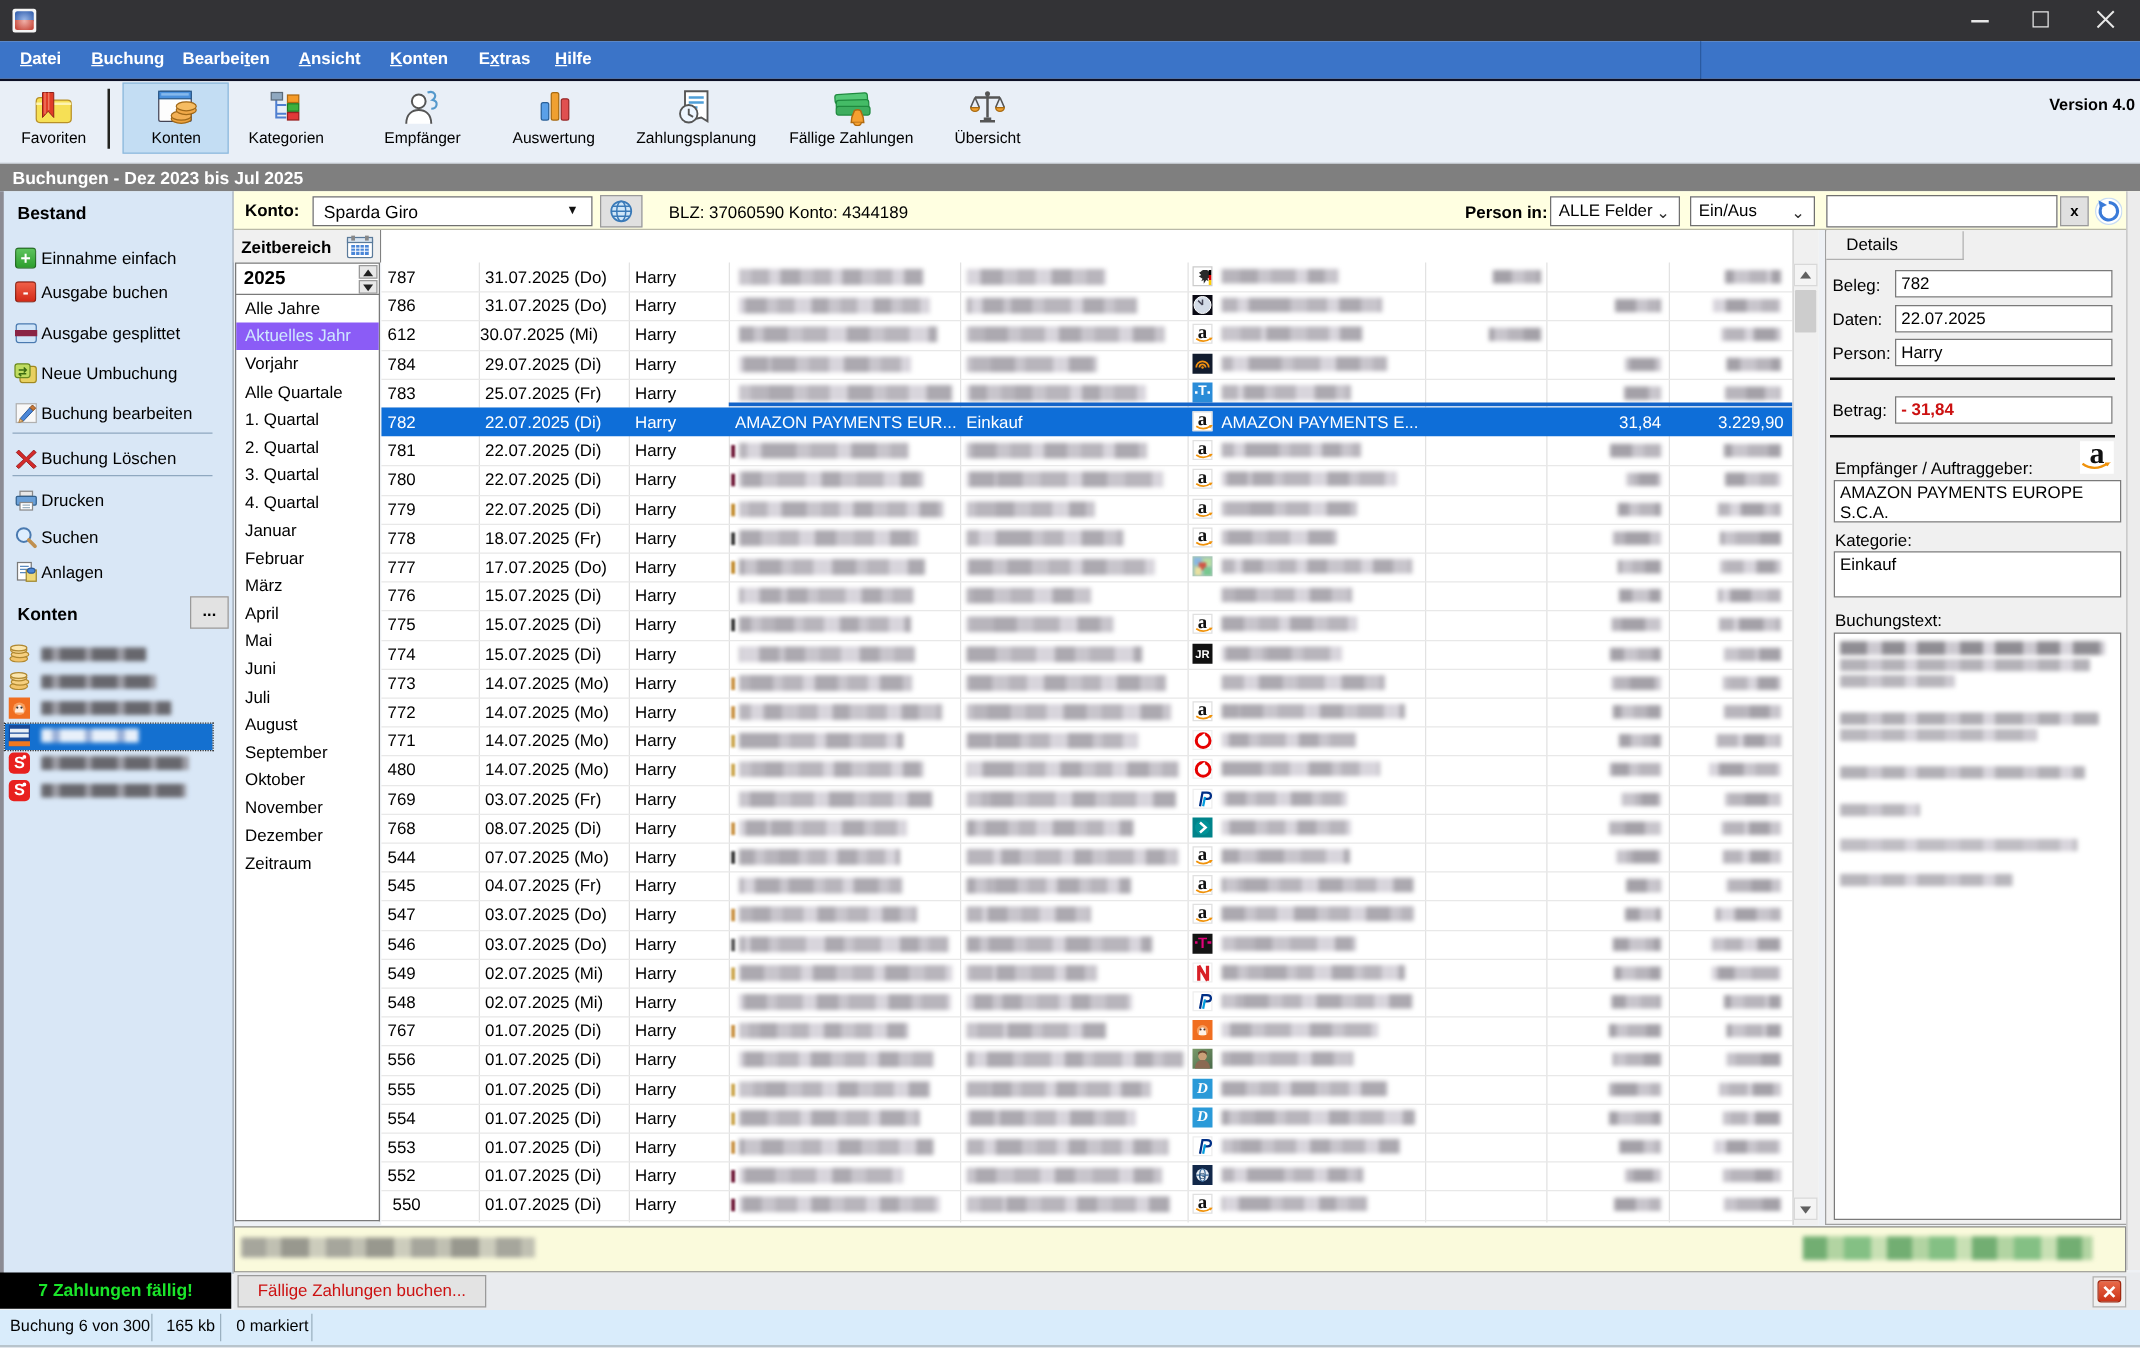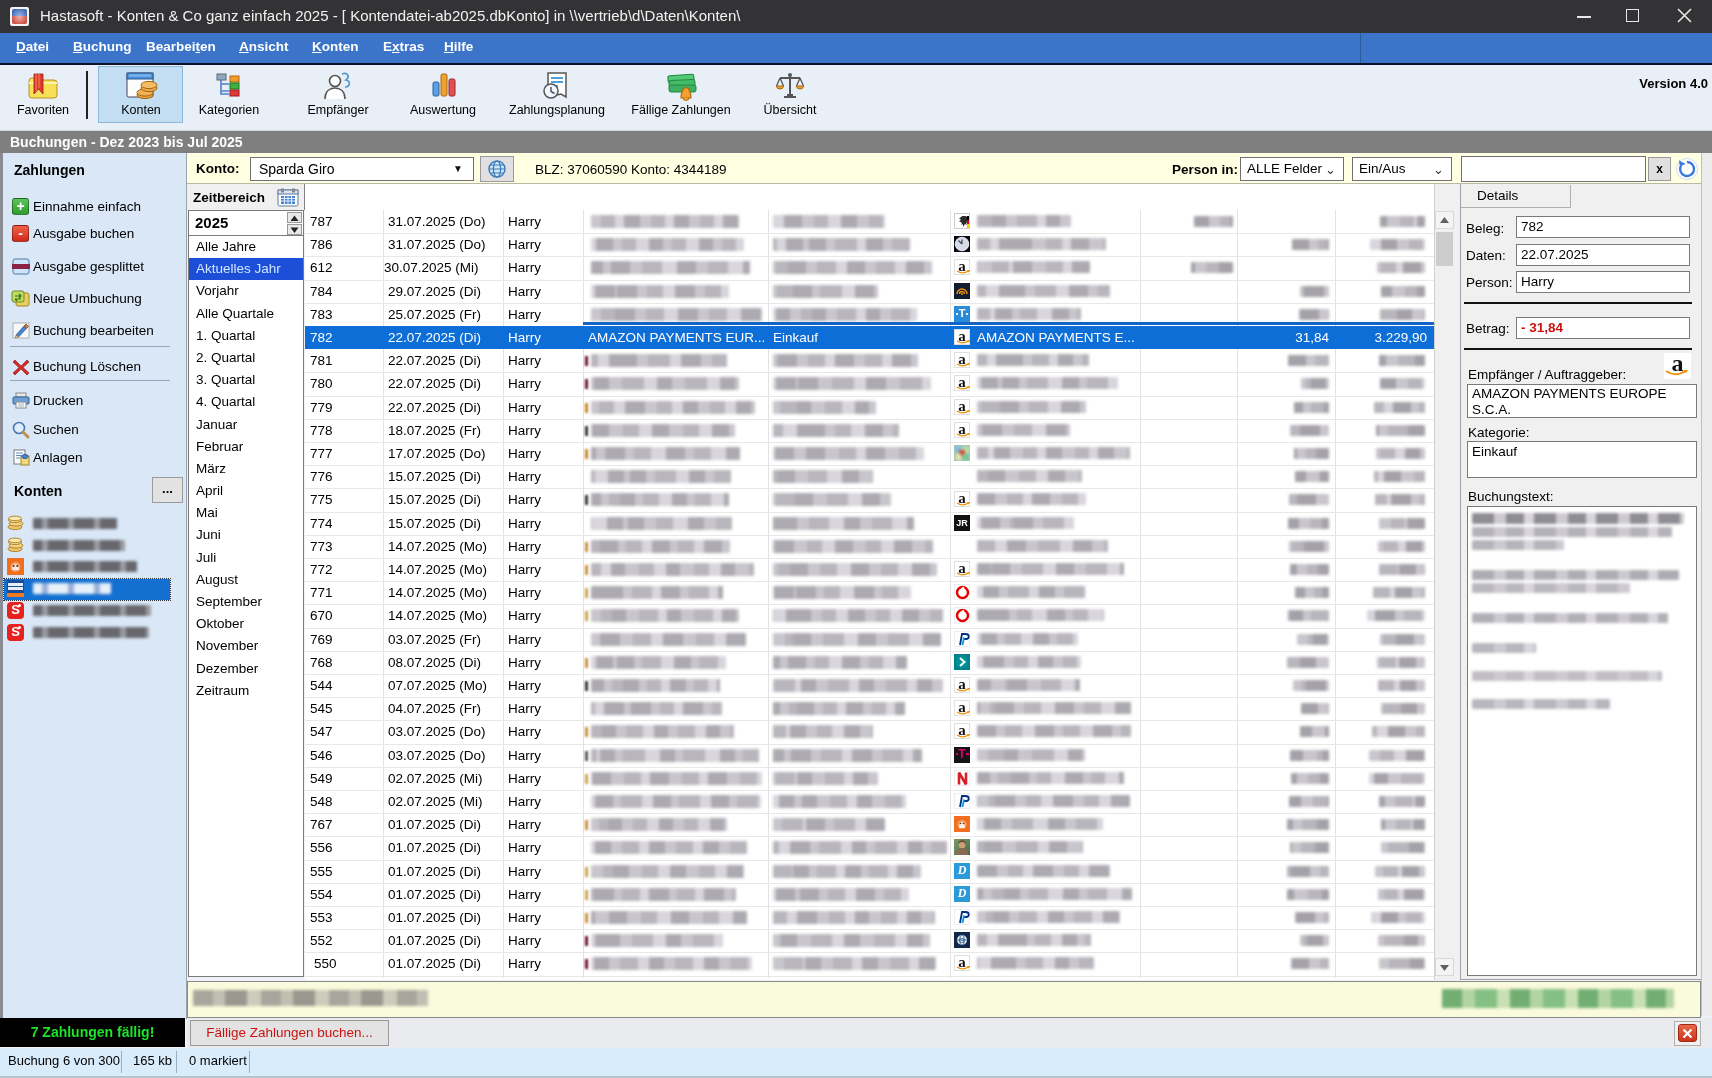--- a/index.html
+++ b/index.html
@@ -8,21 +8,21 @@
 .menubar{left:0;top:33px;width:1712px;height:30px;background:#3b74c8;color:#fff;font-size:13.5px;font-weight:bold}
 .menuline{left:0;top:63px;width:1712px;height:2px;background:#0d1026}
 .toolbar{left:0;top:65px;width:1712px;height:66px;background:#e9eff7;border-bottom:1px solid #cfd6de}
 .graybar{left:0;top:131px;width:1712px;height:22px;background:#7f7f7f;color:#fff;font-weight:bold;font-size:14px;line-height:22px;padding-left:10px}
 .leftpanel{left:0;top:153px;width:187px;height:866px;background:#d9e7f6;border-right:1px solid #9aa4ae;border-left:3px solid #8b8b93}
 .kontobar{left:187px;top:153px;width:1525px;height:31px;background:#ffffe1;border-bottom:1px solid #b9b9a8}
 .zeithead{left:187px;top:184px;width:118px;height:26px;background:#f0f0f0;border-right:1px solid #808080}
 .spinner{left:188px;top:210px;width:116px;height:26px;background:#fff;border:1px solid #7a7a7a}
 .zeitlist{left:188px;top:236px;width:116px;height:741px;background:#fff;border:1px solid #7a7a7a;border-top:none}
 .zlitem{height:22.2px;line-height:22.2px;padding-left:7px;font-size:13.5px;color:#000}
-.zlsel{background:#1d4ed8;color:#cfe8ff}
+.zlsel{background:#8b5cf6;color:#cfe8ff}
 .tablewrap{left:305px;top:184px;width:1150px;height:796px;background:#fff;overflow:hidden}
 .thead{position:absolute;left:0;top:0;width:1129px;height:26px;background:#f0f0f0;border-bottom:1px solid #9a9a9a;font-size:13.5px}
 .th{position:absolute;top:0;height:26px;line-height:26px;padding-left:5px;border-right:1px solid #b8b8b8;color:#000}
 .row{position:absolute;left:0;width:1129px;height:23.2px;font-size:13.5px;color:#000}
 .cell{position:absolute;top:0;height:23.2px;line-height:23.2px;overflow:hidden}
 .colline{position:absolute;top:26px;width:1px;height:768px;background:#e2e2e2}
 .rowline{position:absolute;left:0;width:1129px;height:1px;background:#e8e8e8}
 .selrow{background:#0e6ed8;color:#fff}
 .blur{position:absolute;filter:blur(1.6px);border-radius:1px}
 .vscroll{left:1434px;top:184px;width:21px;height:796px;background:#f0f0f0;border-left:1px solid #d0d0d0}
@@ -36,21 +36,20 @@
 .ssep{position:absolute;top:3px;width:1px;height:22px;background:#9ab0c0}
 .aitem{position:absolute;left:33px;font-size:13.5px;color:#000}
 .sep{position:absolute;left:10px;width:160px;height:1px;background:#8fa8c0}
 .tbtn{position:absolute;top:67px;text-align:center;font-size:12.5px;color:#000}
 </style></head><body>
 <div class="abs titlebar">
     <div class="abs" style="left:10px;top:7px;width:19px;height:19px;background:#f5f5f5;border-radius:2px">
       <div class="abs" style="left:2px;top:2px;width:15px;height:8px;background:radial-gradient(circle at 50% 90%,#9db8e8,#2a57a8);border-radius:2px 2px 0 0"></div>
       <div class="abs" style="left:2px;top:9px;width:15px;height:8px;background:radial-gradient(circle at 50% 10%,#f0b0a8,#c0392b);border-radius:0 0 2px 2px"></div>
     </div>
-    <div class="abs" style="left:40px;top:7px">Hastasoft - Konten &amp; Co ganz einfach 2025 - [ Kontendatei-ab2025.dbKonto] in \\vertrieb\d\Daten\Konten\</div>
     <div class="abs" style="left:1577px;top:16px;width:14px;height:1.5px;background:#e8e8e8"></div>
     <div class="abs" style="left:1626px;top:9px;width:13px;height:13px;border:1.5px solid #e8e8e8"></div>
     <svg class="abs" style="left:1677px;top:8px" width="15" height="15">
       <path d="M1 1 L14 14 M14 1 L1 14" stroke="#e8e8e8" stroke-width="1.6"></path>
     </svg>
   </div>
 <div class="abs menubar">
     <div class="abs" style="left:16px;top:6px"><span style="text-decoration:underline">D</span>atei</div>
     <div class="abs" style="left:73px;top:6px"><span style="text-decoration:underline">B</span>uchung</div>
     <div class="abs" style="left:146px;top:6px">Bearbei<span style="text-decoration:underline">t</span>en</div>
@@ -125,21 +124,21 @@
     <circle cx="15" cy="4" r="2" fill="#555"></circle>
     <path d="M5 7 l-3.5 8 M5 7 l3.5 8 M25 7 l-3.5 8 M25 7 l3.5 8" stroke="#555" stroke-width="1.3" fill="none"></path>
     <path d="M1.5 15 a3.5 3 0 0 0 7 0 z" fill="#f0a030" stroke="#a86a10"></path>
     <path d="M21.5 15 a3.5 3 0 0 0 7 0 z" fill="#f0a030" stroke="#a86a10"></path>
     <path d="M9 25 h12 v2 h-12 z M12 23 h6 v2 h-6 z" fill="#555"></path>
   </svg>
 <div class="abs tbtn" style="left:758px;width:64px;top:103px">Übersicht</div>
 <div class="abs" style="left:1600px;top:76px;width:108px;text-align:right;font-size:13px;font-weight:bold">Version 4.0</div>
 <div class="abs graybar">Buchungen - Dez 2023 bis Jul 2025</div>
 <div class="abs leftpanel"></div>
-<div class="abs" style="left:14px;top:162px;font-size:14px;font-weight:bold">Zahlungen</div>
+<div class="abs" style="left:14px;top:162px;font-size:14px;font-weight:bold">Bestand</div>
 <div class="abs" style="left:12px;top:198px;width:17px;height:17px;background:linear-gradient(#5ec45e,#2d9e2d);border-radius:3px;border:1px solid rgba(0,0,0,.35)">
     <div style="color:#fff;font-weight:bold;font-size:14px;line-height:15px;text-align:center">+</div>
   </div>
 <div class="abs aitem" style="top:199px">Einnahme einfach</div>
 <div class="abs" style="left:12px;top:225px;width:17px;height:17px;background:linear-gradient(#f06048,#d42a18);border-radius:3px;border:1px solid rgba(0,0,0,.35)">
     <div style="color:#fff;font-weight:bold;font-size:14px;line-height:15px;text-align:center">-</div>
   </div>
 <div class="abs aitem" style="top:226px">Ausgabe buchen</div>
 <svg class="abs" style="left:12px;top:258px" width="18" height="17" viewBox="0 0 18 17">
     <rect x="1" y="1" width="16" height="15" rx="2" fill="#cfe4f8" stroke="#4a7ab0"></rect>
@@ -598,21 +597,21 @@
             <circle cx="7.5" cy="7.5" r="5.5" fill="none" stroke="#e60000" stroke-width="2.4"></circle>
             <path d="M9 2.5 c-2 1 -3 3 -2.5 5" stroke="#fff" stroke-width="2" fill="none"></path>
           </svg></div>
       </div>
       <div class="blur" style="left:672px;top:5px;width:108px;height:12px;background:repeating-linear-gradient(90deg,#aca9b0 0 16px,#c8c5cc 16px 25px,#b8b5bc 25px 46px,#d8d5dc 46px 56px);background-position:6px 0"></div>
       <div class="blur" style="left:990px;top:6px;width:34px;height:11px;background:repeating-linear-gradient(90deg,#a4a1a8 0 17px,#c8c5cc 17px 26px,#b8b5bc 26px 43px,#d8d5dc 43px 53px);background-position:27px 0"></div>
       <div class="blur" style="left:1068px;top:6px;width:52px;height:11px;background:repeating-linear-gradient(90deg,#a4a1a8 0 17px,#c8c5cc 17px 27px,#b8b5bc 27px 47px,#d8d5dc 47px 57px);background-position:22px 0"></div>
     </div>
     <div class="rowline" style="top:420.4px"></div>
     <div class="row" style="top:420.4px">
-      <div class="cell" style="left:5px;width:70px">670</div>
+      <div class="cell" style="left:5px;width:70px">480</div>
       <div class="cell" style="left:83px;width:112px">14.07.2025 (Mo)</div>
       <div class="cell" style="left:203px;width:72px">Harry</div>
       <div style="position:absolute;left:280px;top:7px;width:3px;height:10px;background:#caa44a;filter:blur(1px)"></div>
       <div class="blur" style="left:286px;top:5px;width:148px;height:13px;background:repeating-linear-gradient(90deg,#aca9b0 0 14px,#c8c5cc 14px 27px,#b8b5bc 27px 46px,#d8d5dc 46px 55px);background-position:21px 0"></div>
       <div class="blur" style="left:468px;top:5px;width:170px;height:13px;background:repeating-linear-gradient(90deg,#aca9b0 0 17px,#c8c5cc 17px 28px,#b8b5bc 28px 42px,#d8d5dc 42px 54px);background-position:21px 0"></div>
       <div style="left:649px;top:3px;position:absolute">
         <div style="width:16px;height:16px;background:#fff;border:1px solid #eee;position:relative"><svg width="15" height="15">
             <circle cx="7.5" cy="7.5" r="5.5" fill="none" stroke="#e60000" stroke-width="2.4"></circle>
             <path d="M9 2.5 c-2 1 -3 3 -2.5 5" stroke="#fff" stroke-width="2" fill="none"></path>
           </svg></div>

